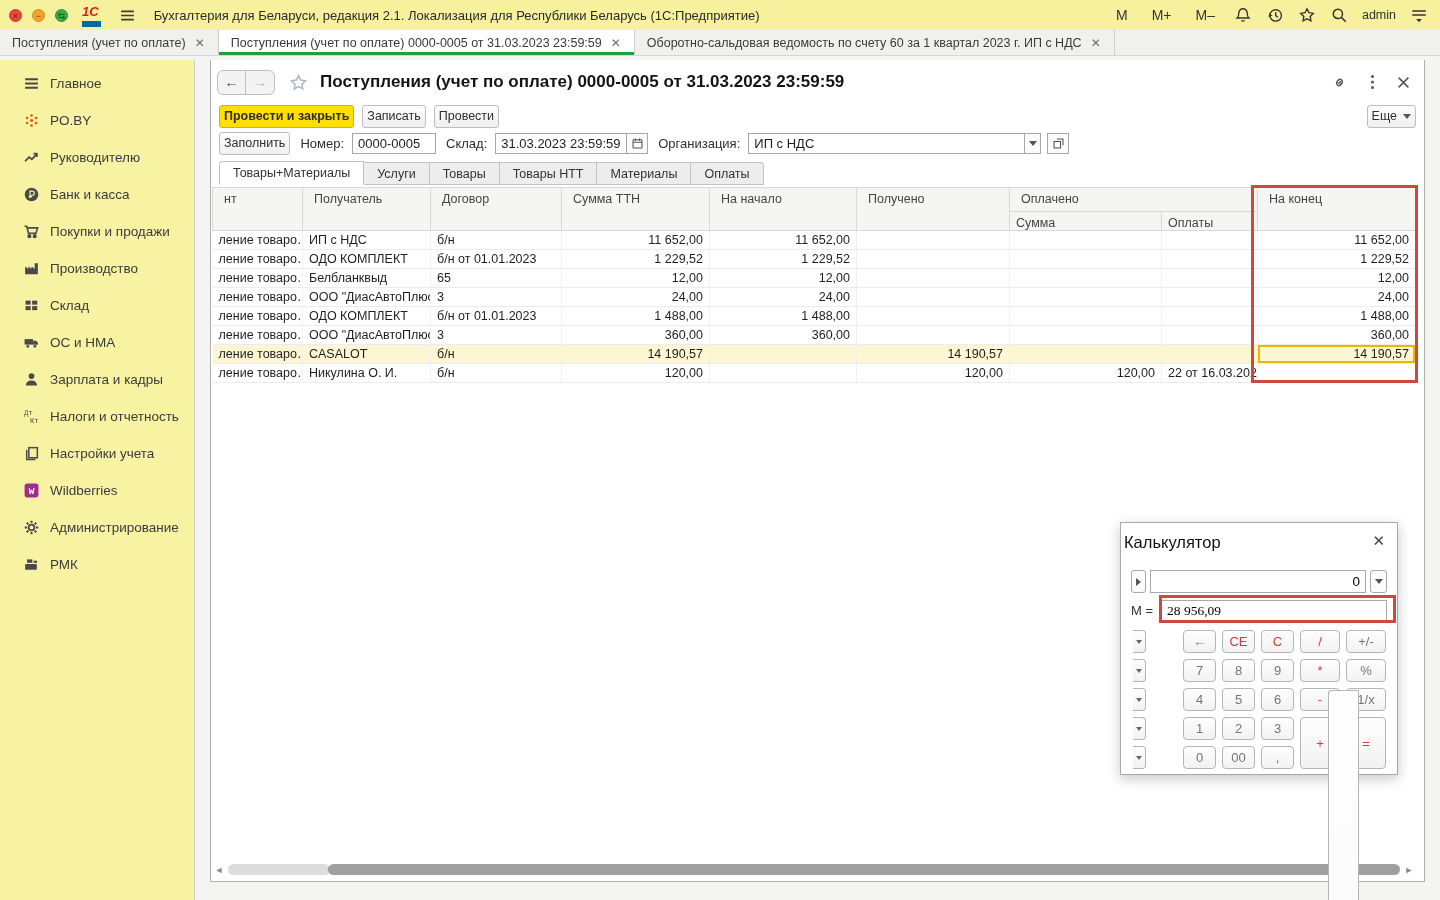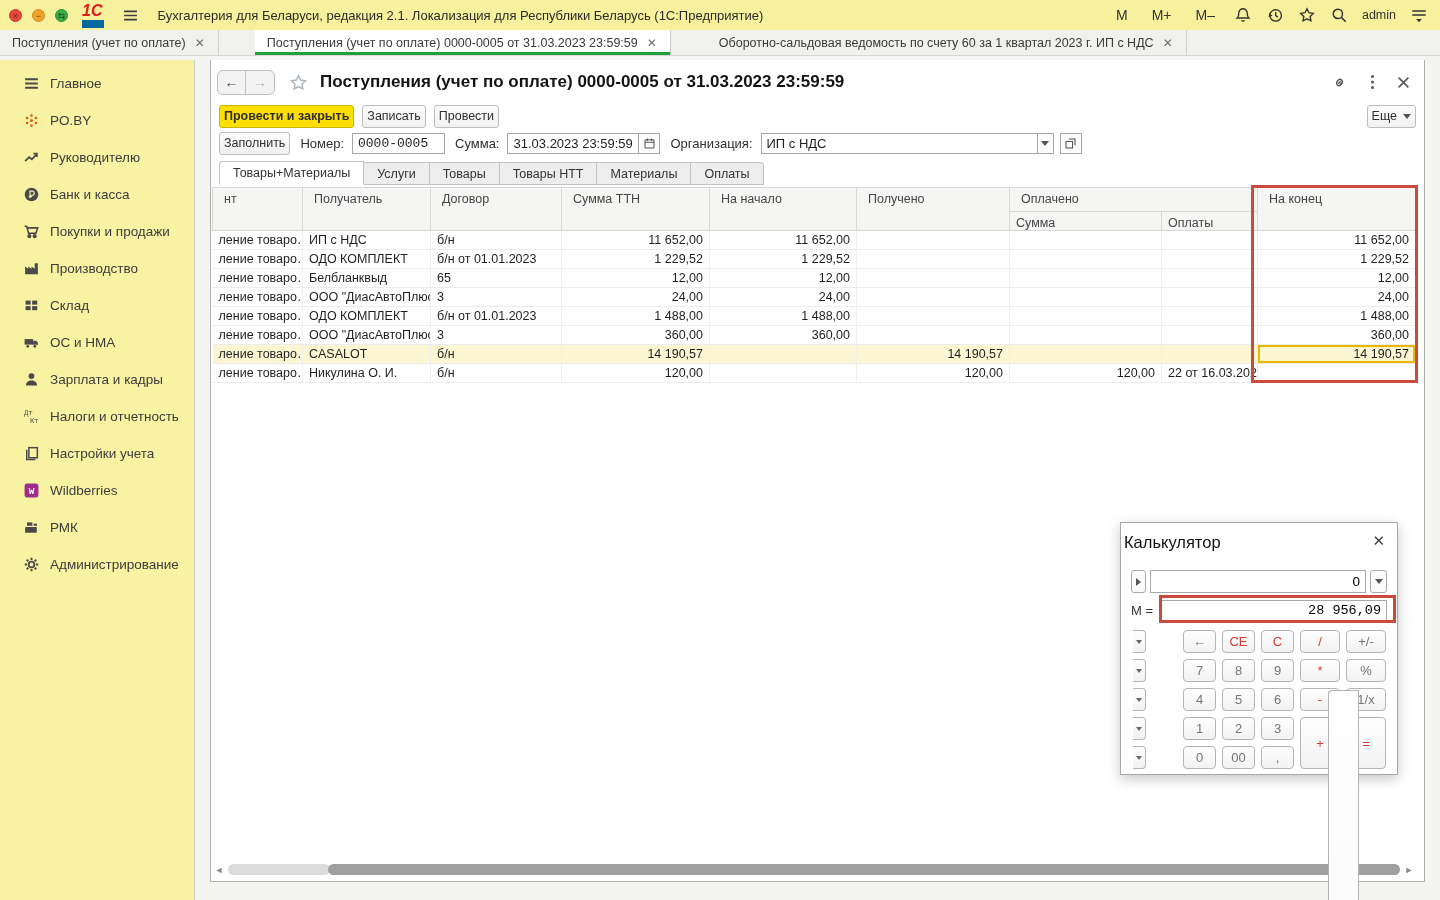--- a/index.html
+++ b/index.html
@@ -7,30 +7,30 @@
   body { position:relative; font-family:"Liberation Sans","DejaVu Sans",sans-serif; background:#f4f4f2; overflow:hidden; color:#2b2b2b; }
   svg { display:block; }
 
   
   .topbar { position:absolute; left:0; top:0; width:1440px; height:30px; background:#f7f09c; display:flex; align-items:center; }
   .winctl { display:flex; gap:10px; margin-left:9px; }
   .ctl { width:13px; height:13px; border-radius:50%; font-size:9px; line-height:13px; text-align:center; color:rgba(60,30,0,.75); }
   .ctl.r { background:#e8473b; border:1px solid #c33a2f; }
   .ctl.y { background:#f2a32e; border:1px solid #cf8a20; }
   .ctl.g { background:#35ae46; border:1px solid #2a9238; }
-  .logo-1c { margin-left:14px; color:#e0191f; font-weight:bold; font-style:italic; font-size:16px; border-bottom:8px solid #0369a1; line-height:17px; padding:0 2px 1px 0; }
+  .logo-1c { margin-left:14px; color:#e0191f; font-weight:bold; font-style:italic; font-size:13px; border-bottom:6px solid #0369a1; line-height:17px; padding:0 2px 1px 0; }
   .tb-burger { margin-left:18px; }
   .tb-title { margin-left:18px; font-size:13px; color:#2b2b2b; white-space:nowrap; }
   .tb-right { margin-left:auto; display:flex; align-items:center; gap:14px; padding-right:12px; }
   .tb-m { font-size:14px; color:#333; padding:0 5px; cursor:default; }
   .tb-ic { width:18px; height:18px; }
   .tb-admin { font-size:12.5px; color:#333; }
 
   
-  .wintabs { position:absolute; left:0; top:30px; width:1440px; height:26px; background:#f0f0ed; border-bottom:1px solid #d6d6d4; display:flex;gap:36px; }
+  .wintabs { position:absolute; left:0; top:30px; width:1440px; height:26px; background:#f0f0ed; border-bottom:1px solid #d6d6d4; display:flex; }
   .wtab { position:relative; display:flex; align-items:center; padding:0 13px 0 12px; font-size:12.5px; color:#3a3a3a; border-right:1px solid #cfcfcd; white-space:nowrap; background:#f0f0ed; cursor:default; }
   .wtab.active { background:#ffffff; }
   .wtab.active::after { content:""; position:absolute; left:0; right:0; bottom:0; height:3px; background:#21a038; }
   .wtab-close { margin-left:9px; color:#6b6b6b; font-size:12px; line-height:12px; }
 
   
   .sidebar { position:absolute; left:0; top:60px; width:195px; height:840px; background:#f8f2a3; border-right:1px solid #cfcfcd; padding-top:5px; }
   .side-item { height:37px; display:flex; align-items:center; cursor:default; }
   .side-ic { width:17px; height:17px; margin-left:23px; flex:0 0 17px;font-family:Liberation Mono, monospace; }
   .side-label { margin-left:10px; font-size:13.5px; color:#3c3c3c; white-space:nowrap; }
@@ -50,21 +50,21 @@
 
   .btnrow { position:absolute; left:8px; top:44px; right:8px; height:24px; display:flex; align-items:center; gap:8px; }
   .btn { height:23px; padding:0 4px; font-size:12.5px; color:#2e2e2e; background:linear-gradient(#fdfdfd,#f0f0f0); border:1px solid #bdbdbd; border-radius:3px; display:inline-flex; align-items:center; gap:6px; }
   .btn.primary { background:#ffdf00; border-color:#cdb500; font-weight:bold; }
   .btn .caret { width:0; height:0; border-left:4px solid transparent; border-right:4px solid transparent; border-top:5px solid #555; }
   .more-btn { margin-left:auto; }
 
   .fieldrow { position:absolute; left:8px; top:71px; right:8px; height:24px; display:flex; align-items:center; font-size:13px; color:#2e2e2e; }
   .flabel { margin:0 8px 0 10px; white-space:nowrap; }
   .tinput { height:21px; border:1px solid #a6a6a6; font-size:13px; padding:0 5px; color:#1e1e1e; font-family:inherit; background:#fff; }
-  .num-input { width:93px;font-family:Liberation Mono, monospace; }
+  .num-input { width:84px; }
   .date-wrap { display:flex; }
   .date-input { width:131px; border-right:none; }
   .sq-btn { width:22px; height:21px; border:1px solid #a6a6a6; background:#fbfbfb; display:flex; align-items:center; justify-content:center; }
   .org-wrap { display:flex; }
   .org-input { width:276px; border-right:none; }
   .dd-box { width:17px; height:21px; border:1px solid #a6a6a6; background:#fbfbfb; display:flex; align-items:center; justify-content:center; }
   .caret-s { width:0; height:0; border-left:4px solid transparent; border-right:4px solid transparent; border-top:5px solid #555; }
   .open-btn { margin-left:6px; }
 
   .dtabs { position:absolute; left:8px; top:101px; height:24px; display:flex; align-items:flex-end; }
@@ -93,21 +93,21 @@
   .calc { position:absolute; left:1120px; top:522px; width:278px; height:253px; background:#fff; border:1px solid #a8a8a8; box-shadow:0 4px 12px rgba(0,0,0,.22); z-index:40; }
   .calc-title { position:absolute; left:3px; top:10px; font-size:16.5px; color:#111; }
   .calc-close { position:absolute; right:12px; top:10px; font-size:15px; color:#444; line-height:15px; }
   .calc-row1 { position:absolute; left:10px; top:47px; right:10px; height:23px; display:flex; gap:4px; }
   .mini-btn { width:15px; height:23px; border:1px solid #a9a9a9; border-radius:3px; background:#fbfbfb; display:flex; align-items:center; justify-content:center; }
   .tri-r { width:0; height:0; border-top:4px solid transparent; border-bottom:4px solid transparent; border-left:5px solid #555; }
   .calc-display { flex:1; height:23px; border:1px solid #a9a9a9; text-align:right; font-size:13.5px; padding:0 5px; font-family:inherit; }
   .calc-dd { width:17px; height:23px; border:1px solid #a9a9a9; border-radius:3px; background:#fbfbfb; display:flex; align-items:center; justify-content:center; }
   .calc-row2 { position:absolute; left:10px; top:76px; right:10px; height:23px; display:flex; align-items:center; }
   .m-label { width:30px; font-size:13px; color:#333; }
-  .m-input { flex:1; height:22px; border:1px solid #a9a9a9; text-align:right; font-size:13.5px; padding:0 5px; font-family:Liberation Mono, monospace; }
+  .m-input { flex:1; height:22px; border:1px solid #a9a9a9; text-align:left; font-size:13.5px; padding:0 5px; font-family:Liberation Serif, serif; }
   .keys { position:absolute; left:12px; top:107px; display:grid; grid-template-columns:44px 33px 33px 33px 40px 40px; grid-template-rows:repeat(5,23px); gap:6px; }
   .key { border:1px solid #b5b5b5; border-radius:4px; background:linear-gradient(#fefefe,#f2f2f2); font-size:13px; color:#757575; display:flex; align-items:center; justify-content:center; font-family:inherit; }
   .key.red { color:#dc3a30; }
   .key.tall { grid-row:span 2; }
   .mempair { display:flex; }
   .mempair .key.main { width:31px; border-radius:4px 0 0 4px; }
   .mempair .memdd { width:13px; border:1px solid #b5b5b5; border-left:none; border-radius:0 4px 4px 0; background:linear-gradient(#fefefe,#f2f2f2); display:flex; align-items:center; justify-content:center; }
   .memdd .caret-xs { width:0; height:0; border-left:3px solid transparent; border-right:3px solid transparent; border-top:4px solid #666; }
 
   
@@ -296,38 +296,38 @@
       <span class="side-ic">
         <svg width="17" height="17" viewBox="0 0 16 16">
           <rect x="1.5" y="1.5" width="13" height="13" rx="2.5" fill="#a12c8f"></rect>
           <text x="8" y="11.6" font-size="9" font-weight="bold" fill="#fff" text-anchor="middle">W</text>
         </svg>
       </span>
       <span class="side-label">Wildberries</span>
     </div>
     <div class="side-item">
       <span class="side-ic">
-        <svg width="17" height="17" viewBox="0 0 16 16" fill="#4a4a4a">
-          <rect x="2" y="7.5" width="11" height="5.5" rx="0.8"></rect>
-          <rect x="3.8" y="3.2" width="5" height="3.2"></rect>
-          <rect x="10" y="4.4" width="3.2" height="2"></rect>
-        </svg>
-      </span>
-      <span class="side-label">РМК</span>
-    </div>
-    <div class="side-item">
-      <span class="side-ic">
         <svg width="17" height="17" viewBox="0 0 16 16" fill="none" stroke="#4a4a4a">
           <g stroke-width="1.9">
             <path d="M8 1.6v2.2M8 12.2v2.2M1.6 8h2.2M12.2 8h2.2M3.5 3.5l1.5 1.5M11 11l1.5 1.5M12.5 3.5L11 5M5 11l-1.5 1.5"></path>
           </g>
           <circle cx="8" cy="8" r="2.7" stroke-width="1.7"></circle>
         </svg>
       </span>
       <span class="side-label">Администрирование</span>
+    </div>
+    <div class="side-item">
+      <span class="side-ic">
+        <svg width="17" height="17" viewBox="0 0 16 16" fill="#4a4a4a">
+          <rect x="2" y="7.5" width="11" height="5.5" rx="0.8"></rect>
+          <rect x="3.8" y="3.2" width="5" height="3.2"></rect>
+          <rect x="10" y="4.4" width="3.2" height="2"></rect>
+        </svg>
+      </span>
+      <span class="side-label">РМК</span>
     </div>
   </div>
 
 <div class="main">
   <div class="docwin">
 
     <div class="navrow">
       <div class="navgrp">
         <div class="navbtn back">←</div>
         <div class="navbtn fwd">→</div>
@@ -368,21 +368,21 @@
       <button class="btn more-btn">
           <span>Еще</span>
           <span class="caret"></span>
         </button>
     </div>
 
     <div class="fieldrow">
       <button class="btn">Заполнить</button>
       <span class="flabel">Номер:</span>
       <input class="tinput num-input" value="0000-0005" style="">
-      <span class="flabel">Сумма:</span>
+      <span class="flabel">Склад:</span>
       <span class="date-wrap">
         <input class="tinput date-input" value="31.03.2023 23:59:59" style="">
         <span class="sq-btn">
           <svg width="13" height="13" viewBox="0 0 16 16" fill="none" stroke="#555" stroke-width="1.3">
               <rect x="2.5" y="3.5" width="11" height="10" rx="1"></rect>
               <path d="M2.5 6.5h11M5.5 1.8v3M10.5 1.8v3"></path>
             </svg>
         </span>
       </span>
       <span class="flabel">Организация:</span>

